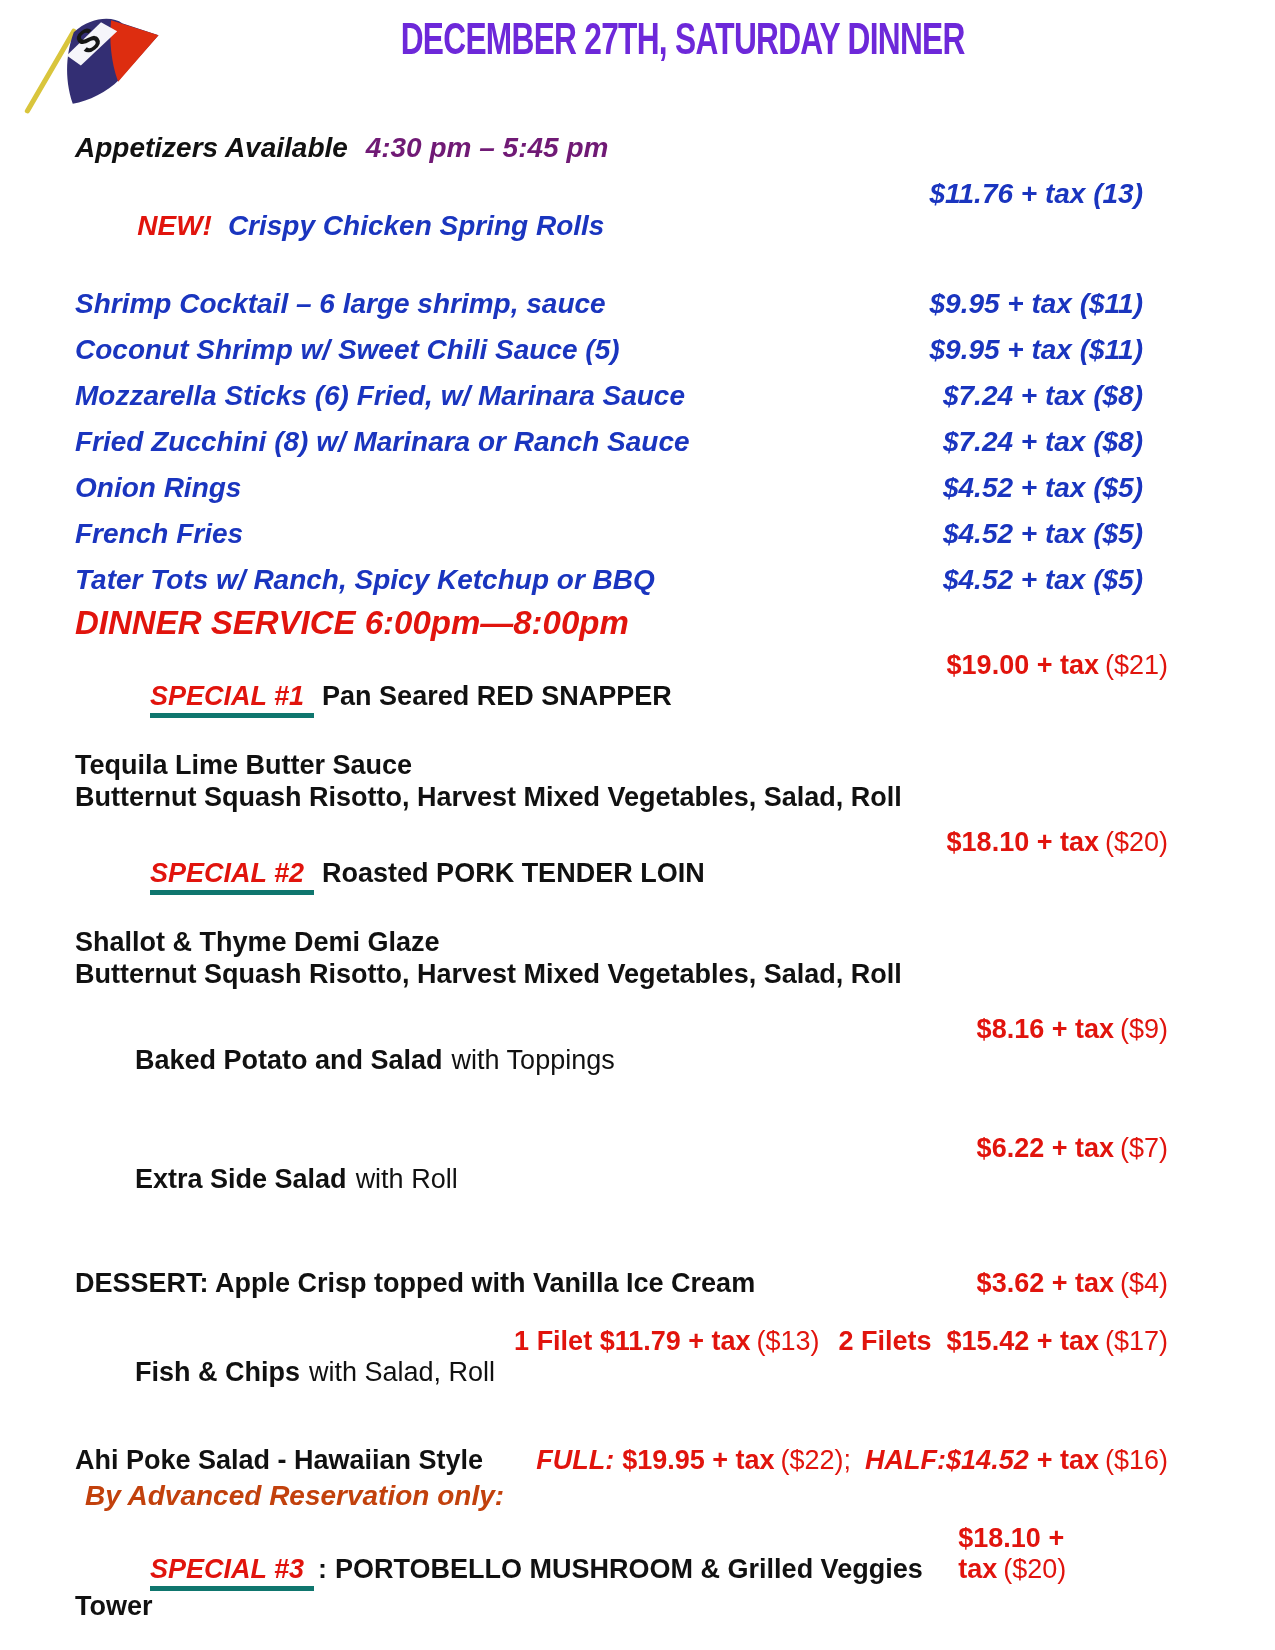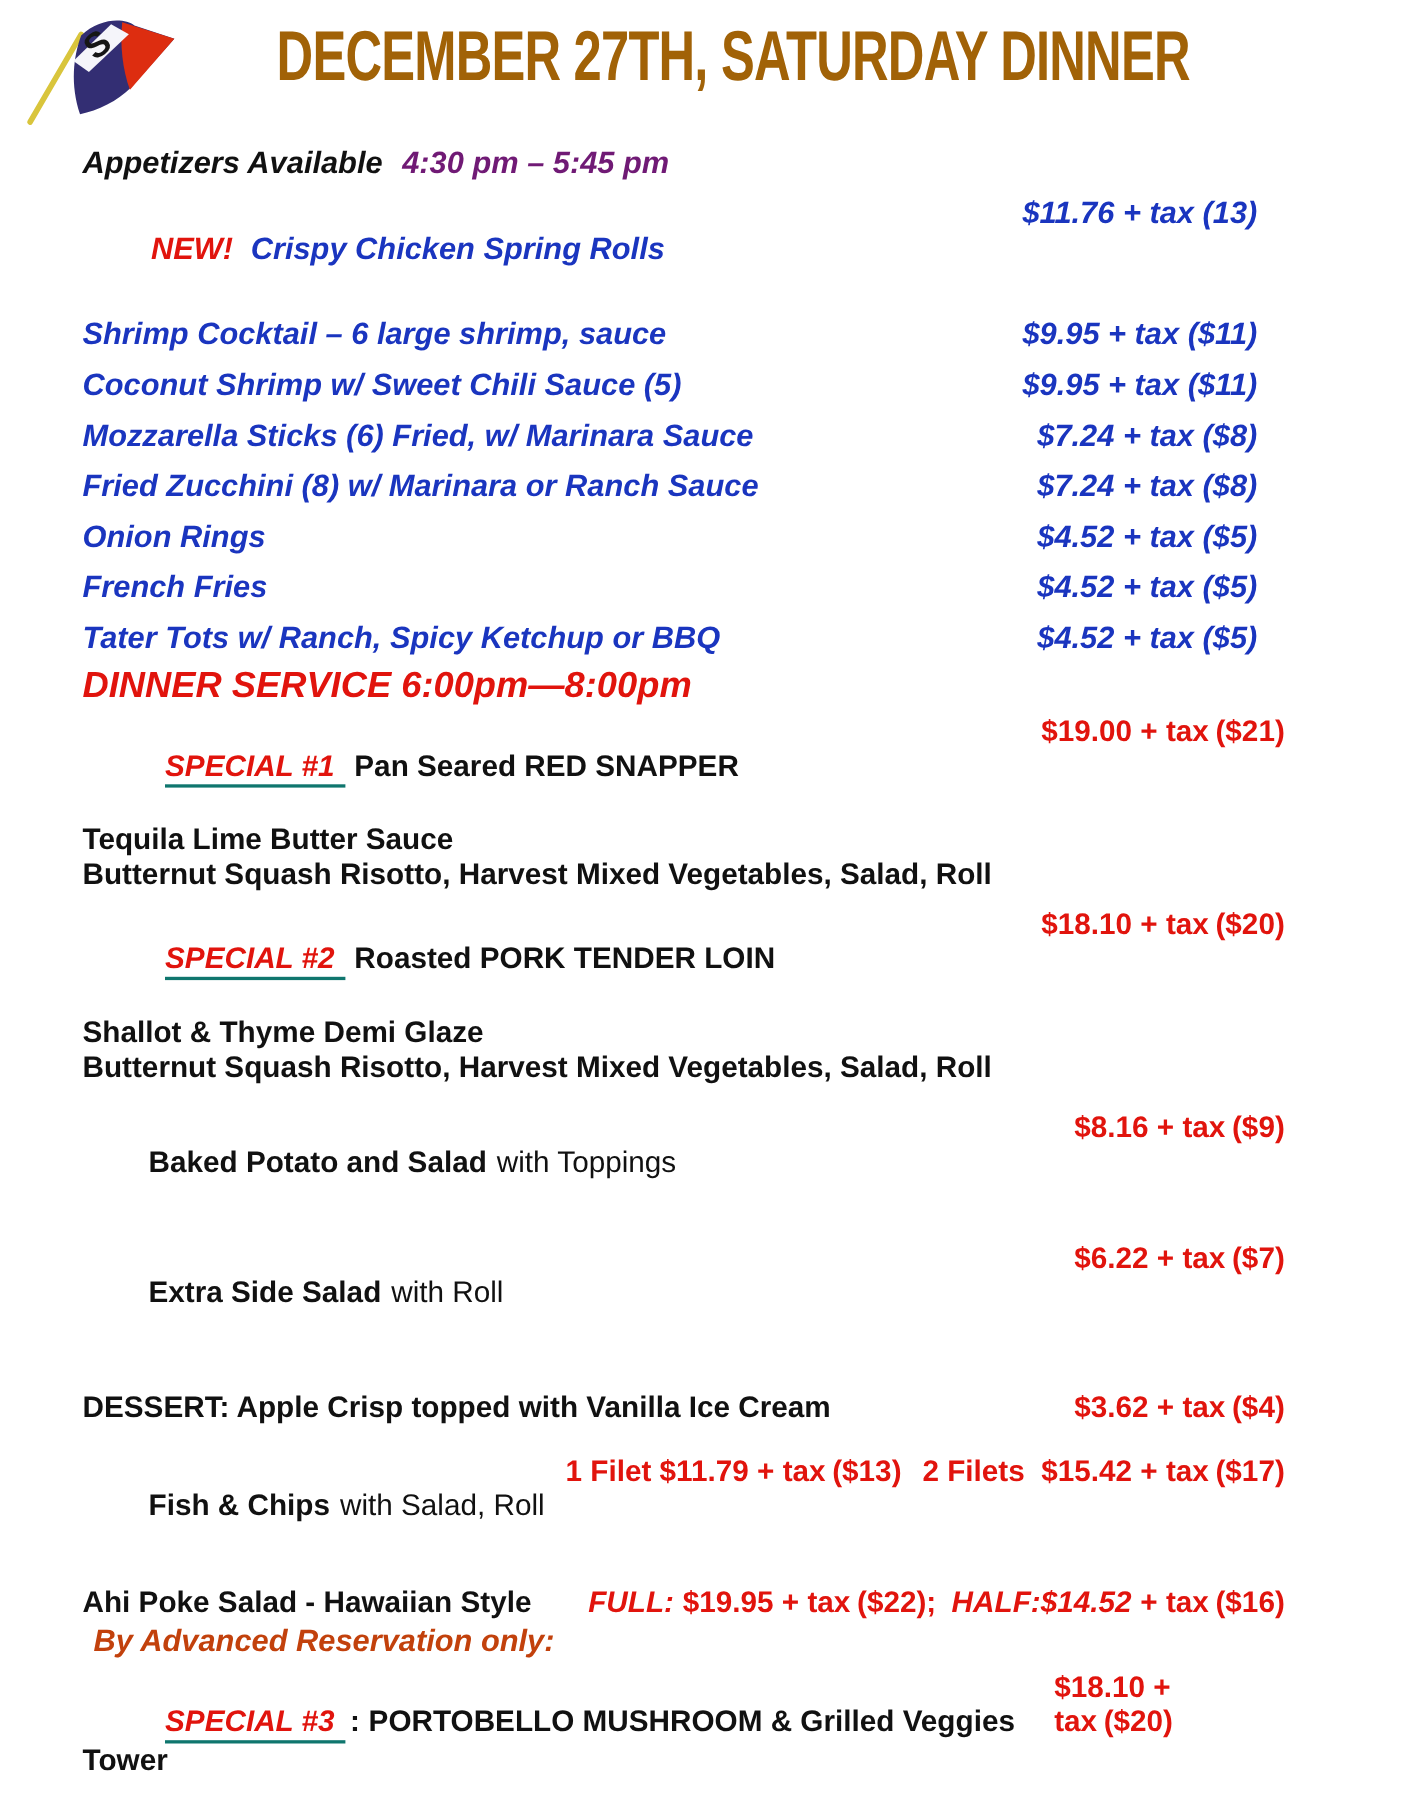--- a/index.html
+++ b/index.html
@@ -3,45 +3,45 @@
 <meta charset="utf-8">
 <style>
   html,body{margin:0;padding:0;background:#fff;}
   .page{
     position:relative;width:1275px;height:1650px;background:#ffffff;
     font-family:"Liberation Sans","DejaVu Sans",sans-serif;color:#111;overflow:hidden;
   }
   
   .header{position:relative;height:122px;}
   .logo{position:absolute;left:14px;top:4px;width:172px;height:116px;}
-  .title{position:absolute;left:90px;right:0;top:14px;margin:0;text-align:left;
-    font-size:64px;font-weight:700;letter-spacing:-1px;color:#a16207;white-space:nowrap;}
+  .title{position:absolute;left:90px;right:0;top:14px;margin:0;text-align:center;
+    font-size:44px;font-weight:700;letter-spacing:-1px;color:#6d28d9;white-space:nowrap;}
   .title-inner{display:inline-block;transform:scaleX(0.72);transform-origin:center;}
   
   span{white-space:pre-wrap;}
   .row{display:flex;justify-content:space-between;align-items:baseline;white-space:nowrap;}
   .it{font-style:italic;}
   .nb{font-weight:700;}
   .nr{font-weight:400;margin-left:9px;}
   .ml8{margin-left:8px;} .ml14{margin-left:14px;}
   .price{color:#e1140d;font-weight:700;white-space:nowrap;}
-  .paren{font-weight:700;margin-left:6px;}
+  .paren{font-weight:400;margin-left:6px;}
   
   .apps{padding:0 132px 0 75px;}
   .apps-heading{margin-top:10px;font-size:28px;font-weight:700;font-style:italic;line-height:32px;}
   .apps-hours{color:#701a75;margin-left:10px;}
   .app-row{margin-top:14px;font-size:28px;font-weight:700;font-style:italic;color:#1a35bf;line-height:32px;}
   .new-badge{color:#e1140d;margin-right:16px;}
   .app-price{white-space:nowrap;}
   
   .dinner{padding:0 107px 0 75px;font-size:27px;line-height:31px;}
   .dinner-heading{margin-top:8px;font-size:33px;line-height:38px;font-weight:700;font-style:italic;color:#e1140d;}
   .side-salad{margin-top:4px;font-size:25px;line-height:31px;font-weight:700;white-space:nowrap;}
   .sp1{margin-top:8px;} .sp2{margin-top:14px;}
-  .special-tag{color:#e1140d;font-weight:700;font-style:italic;border-bottom:3px solid #0f766e;
+  .special-tag{color:#e1140d;font-weight:700;font-style:italic;border-bottom:5px solid #0f766e;
     padding-right:10px;padding-bottom:1px;display:inline-block;}
   .desc-b{font-weight:700;}
   .baked{margin-top:24px;} .extra{margin-top:26px;} .dessert{margin-top:42px;}
   .fish{margin-top:27px;} .ahi{margin-top:26px;gap:36px;}
   .resnote{margin-top:4px;padding-left:10px;font-size:28px;font-weight:700;font-style:italic;color:#c2410c;}
   .sp3{margin-top:12px;}
   .sep{font-weight:700;margin-left:4px;margin-right:8px;}
   .desc-line{margin-top:1px;}
 </style>
 </head>

